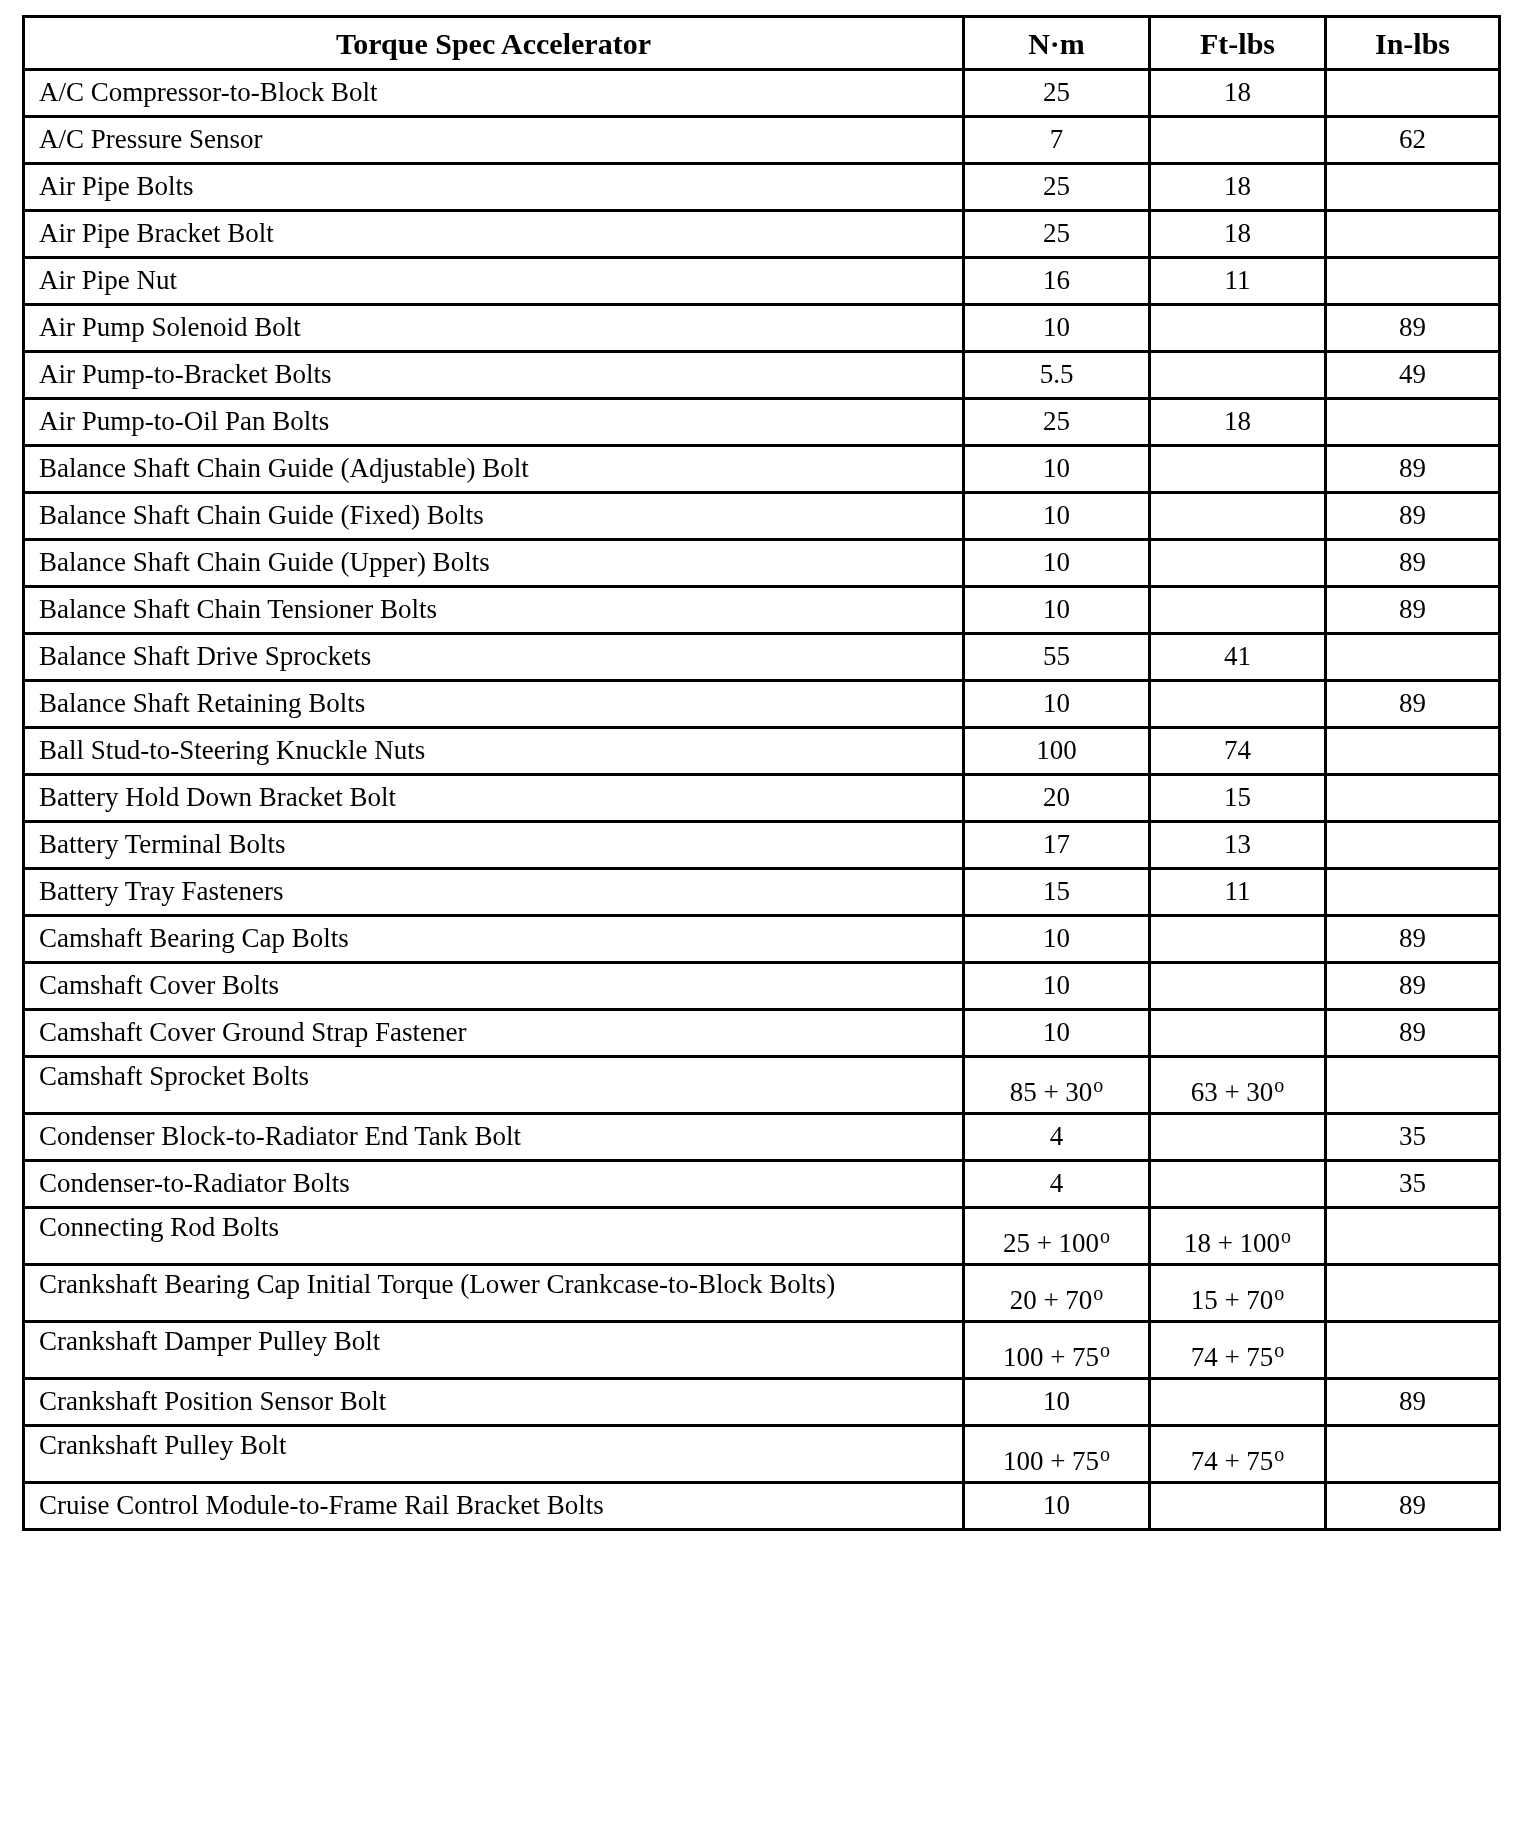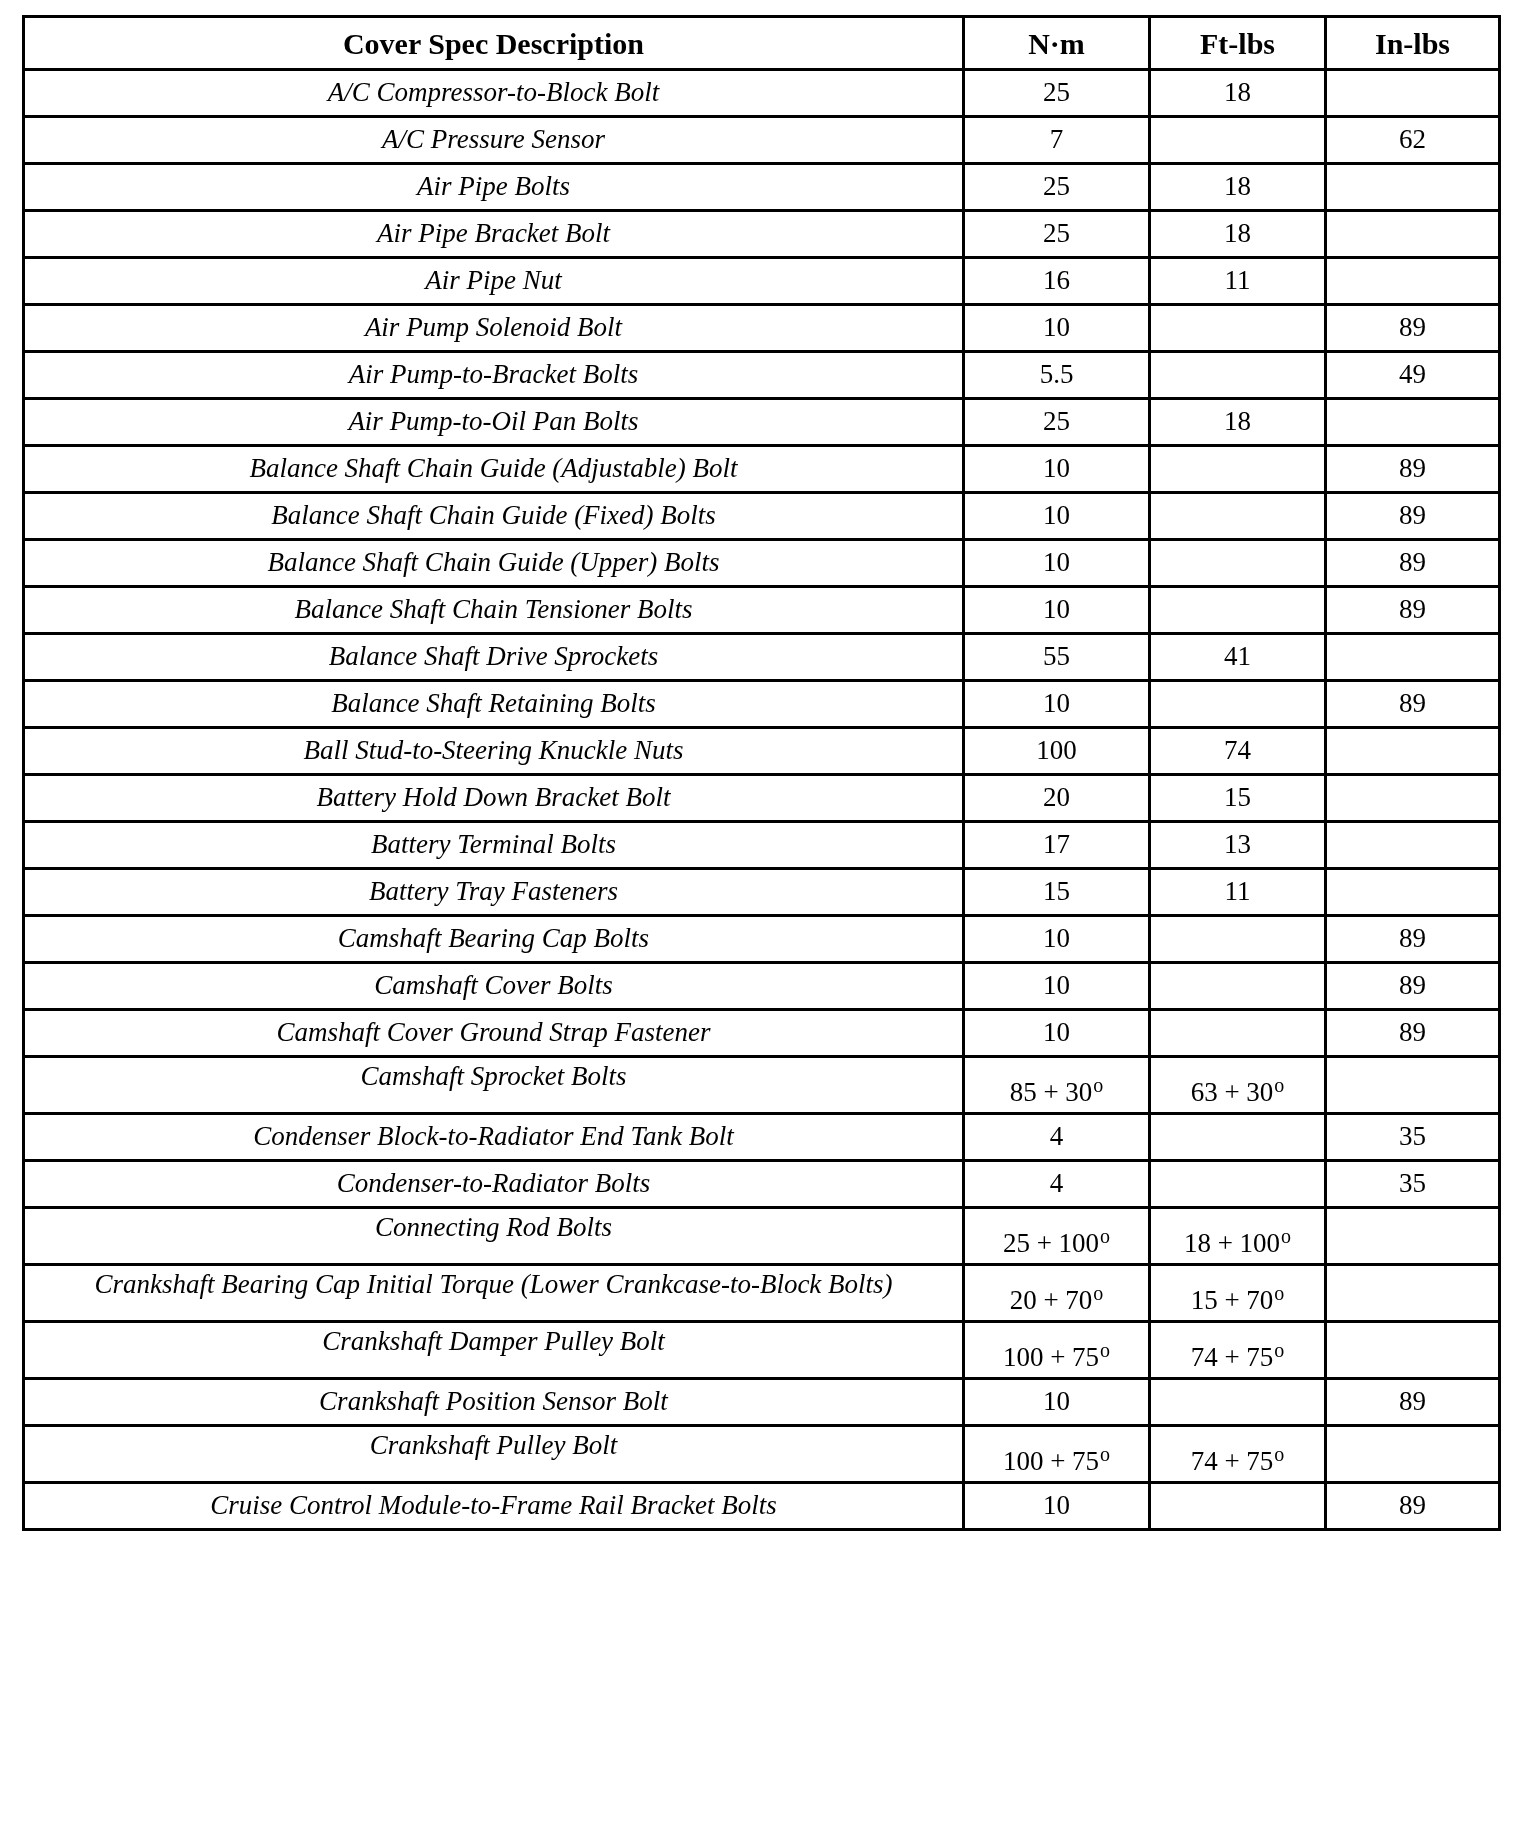--- a/index.html
+++ b/index.html
@@ -37,23 +37,22 @@
     .spec-table th {
       height: 50px;
       font-weight: bold;
       font-size: 30px;
       text-align: center;
     }
     .spec-table td {
       height: 44px;
     }
     .spec-table td.desc {
-      text-align: center;
+      text-align: left;
       vertical-align: middle;
-      font-style: italic;
     }
     .spec-table td.num {
       text-align: center;
       vertical-align: middle;
     }
     .spec-table tr.tall td {
       height: 50px;
     }
     .spec-table tr.tall td.desc {
       vertical-align: top;
@@ -74,21 +73,21 @@
 
 <table class="spec-table">
   <colgroup>
     <col class="c-desc">
       <col class="c-nm">
       <col class="c-ft">
       <col class="c-in">
   </colgroup>
   <thead>
     <tr>
-      <th>Cover Spec Description</th>
+      <th>Torque Spec Accelerator</th>
       <th>N·m</th>
       <th>Ft-lbs</th>
       <th>In-lbs</th>
     </tr>
   </thead>
   <tbody id="spec-body">
       <tr>
         <td class="desc"><span>A/C Compressor-to-Block Bolt</span></td>
         <td class="num"><span>25</span></td>
         <td class="num"><span>18</span></td>

